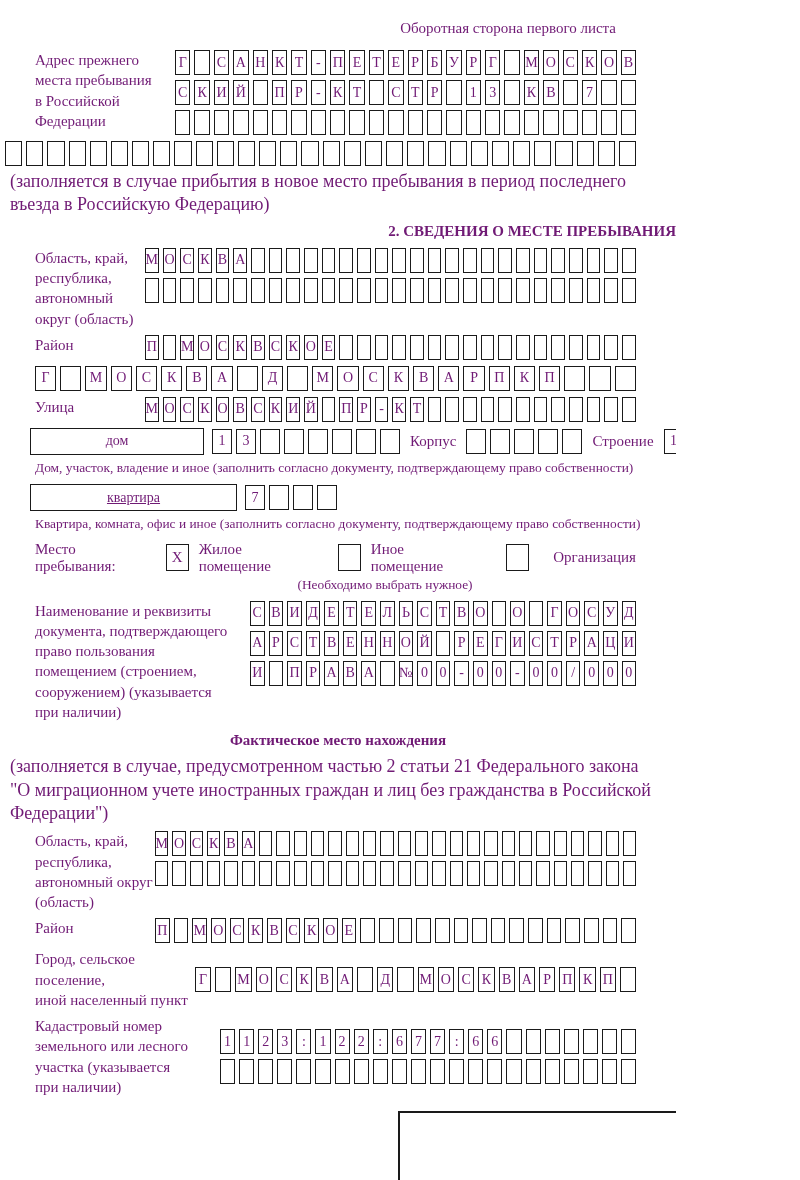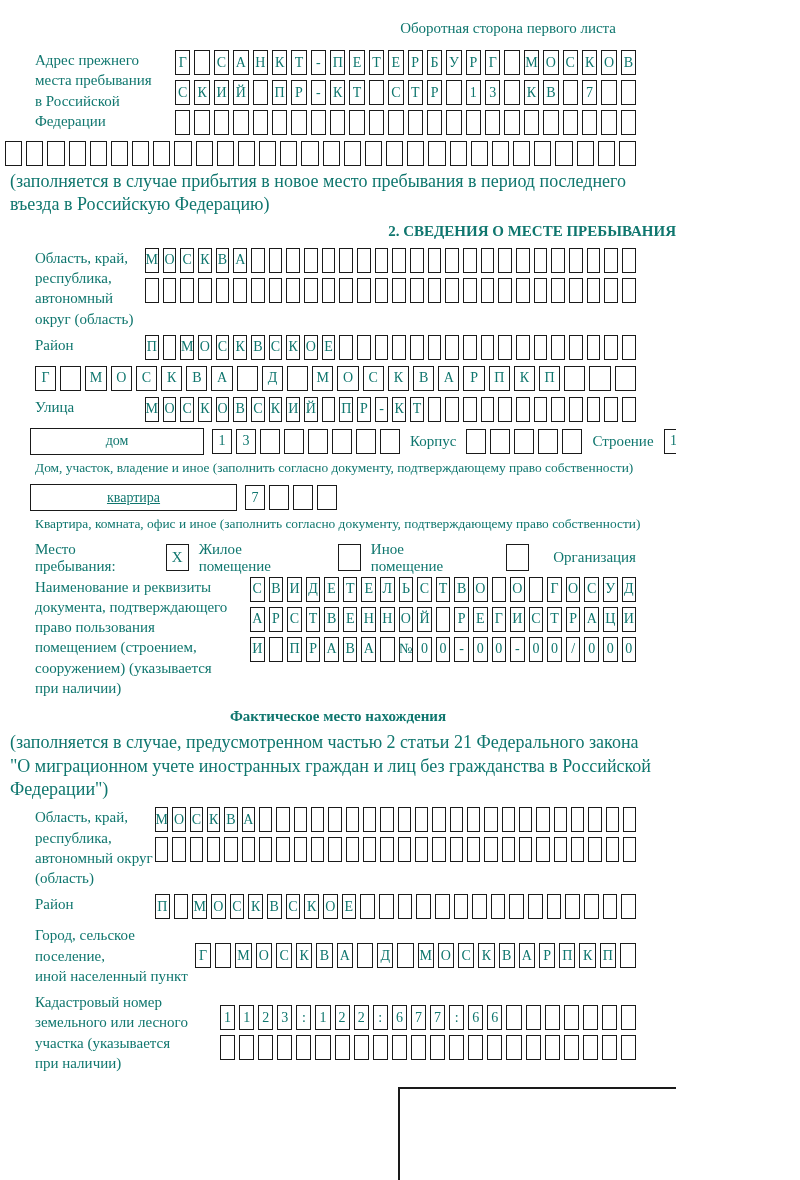--- a/index.html
+++ b/index.html
@@ -1,19 +1,19 @@
 <!DOCTYPE html>
 <html><head>
 <meta charset="utf-8">
 <style>
   html,body{margin:0;padding:0;background:#ffffff;}
   .page{
     position:relative;
     width:676px;height:1180px;
-    background:#fff;color:#0f766e;
+    background:#fff;color:#701a75;
     font-family:"Liberation Serif","DejaVu Serif",serif;
     font-size:15px;overflow:hidden;
   }
   .header-note{padding:20px 60px 0 0;text-align:right;font-size:15px;}
   .prelines{white-space:pre-line;}
   
   .frow{display:flex;align-items:flex-start;margin:0 40px 6px 35px;}
   .frow.vcenter{align-items:center;}
   .flabel{line-height:1.35;flex:none;}
   .w110{width:110px;} .w120{width:120px;} .w140{width:140px;}
@@ -388,20 +388,21 @@
 
   <div class="mrow">
     <span>Место пребывания:</span>
     <span class="cbox chk">X</span>
     <span style="margin-right:14px;">Жилое помещение</span>
     <span class="cbox chk"></span>
     <span style="margin-right:20px;">Иное помещение</span>
     <span class="cbox chk"></span>
     <span style="margin-left:14px;">Организация</span>
   </div>
+  <div class="mnote">(Необходимо выбрать нужное)</div>
 
   <div class="frow">
     <div class="flabel w215 prelines">Наименование и реквизиты
 документа, подтверждающего
 право пользования
 помещением (строением,
 сооружением) (указывается
 при наличии)</div>
     <div class="fboxes">
       <div class="boxrow">

